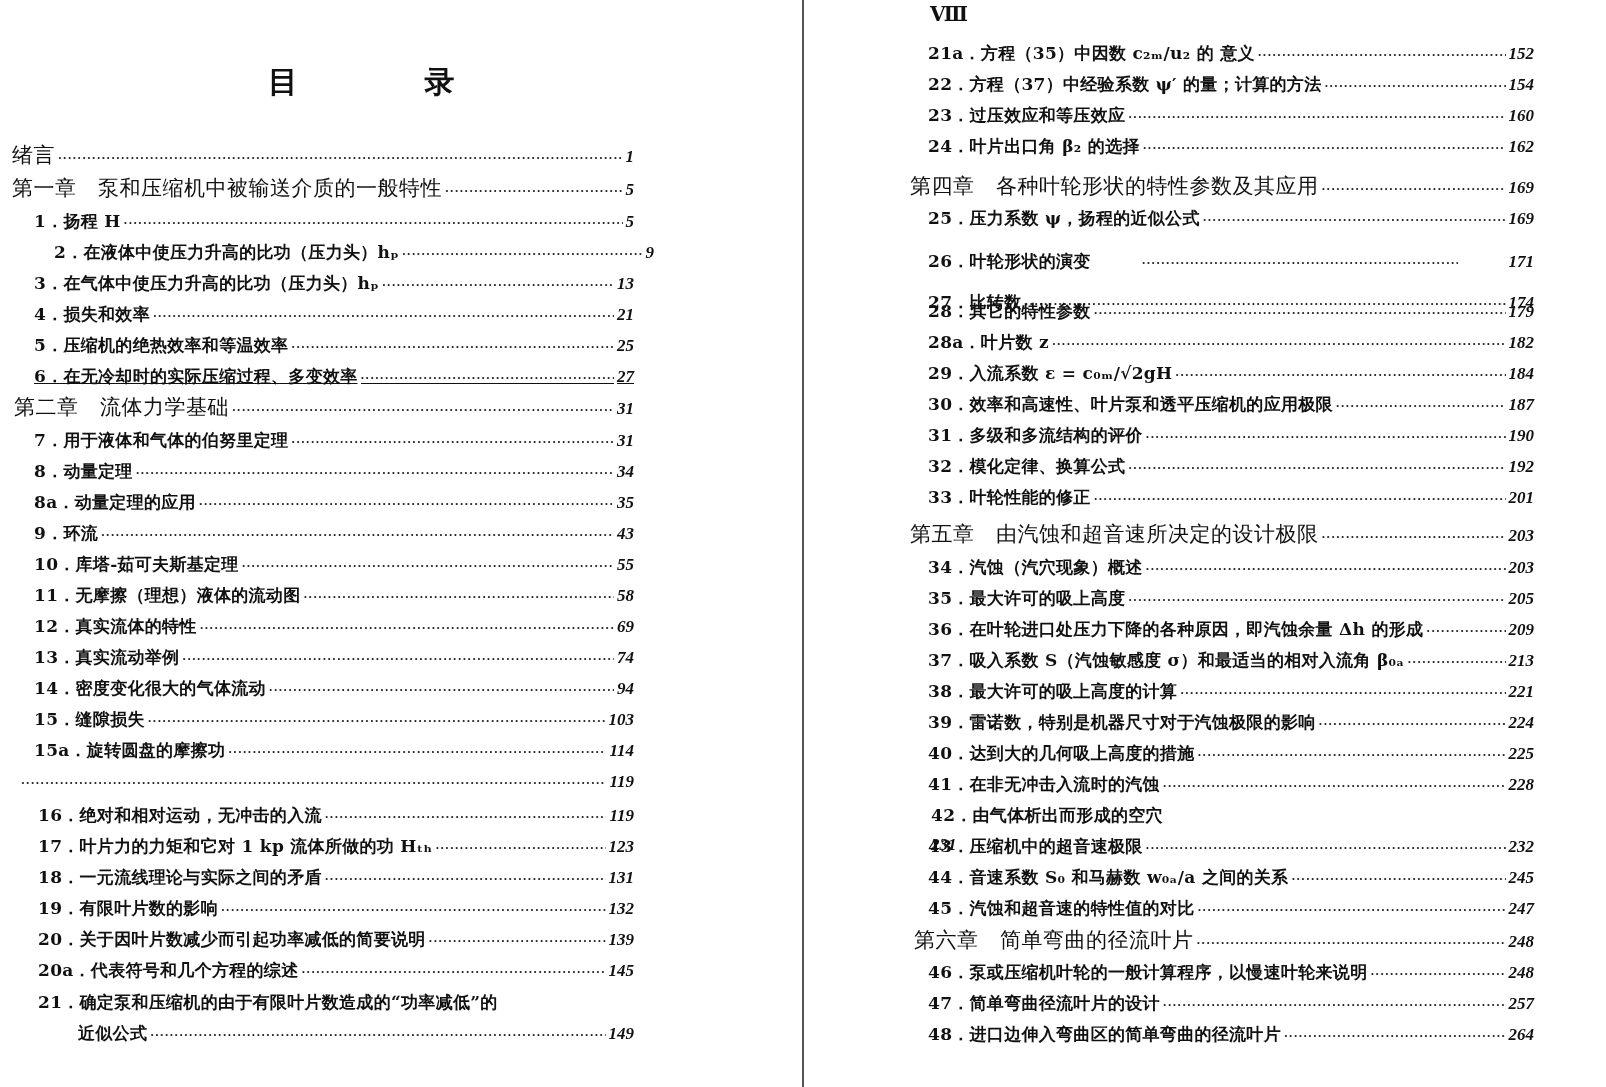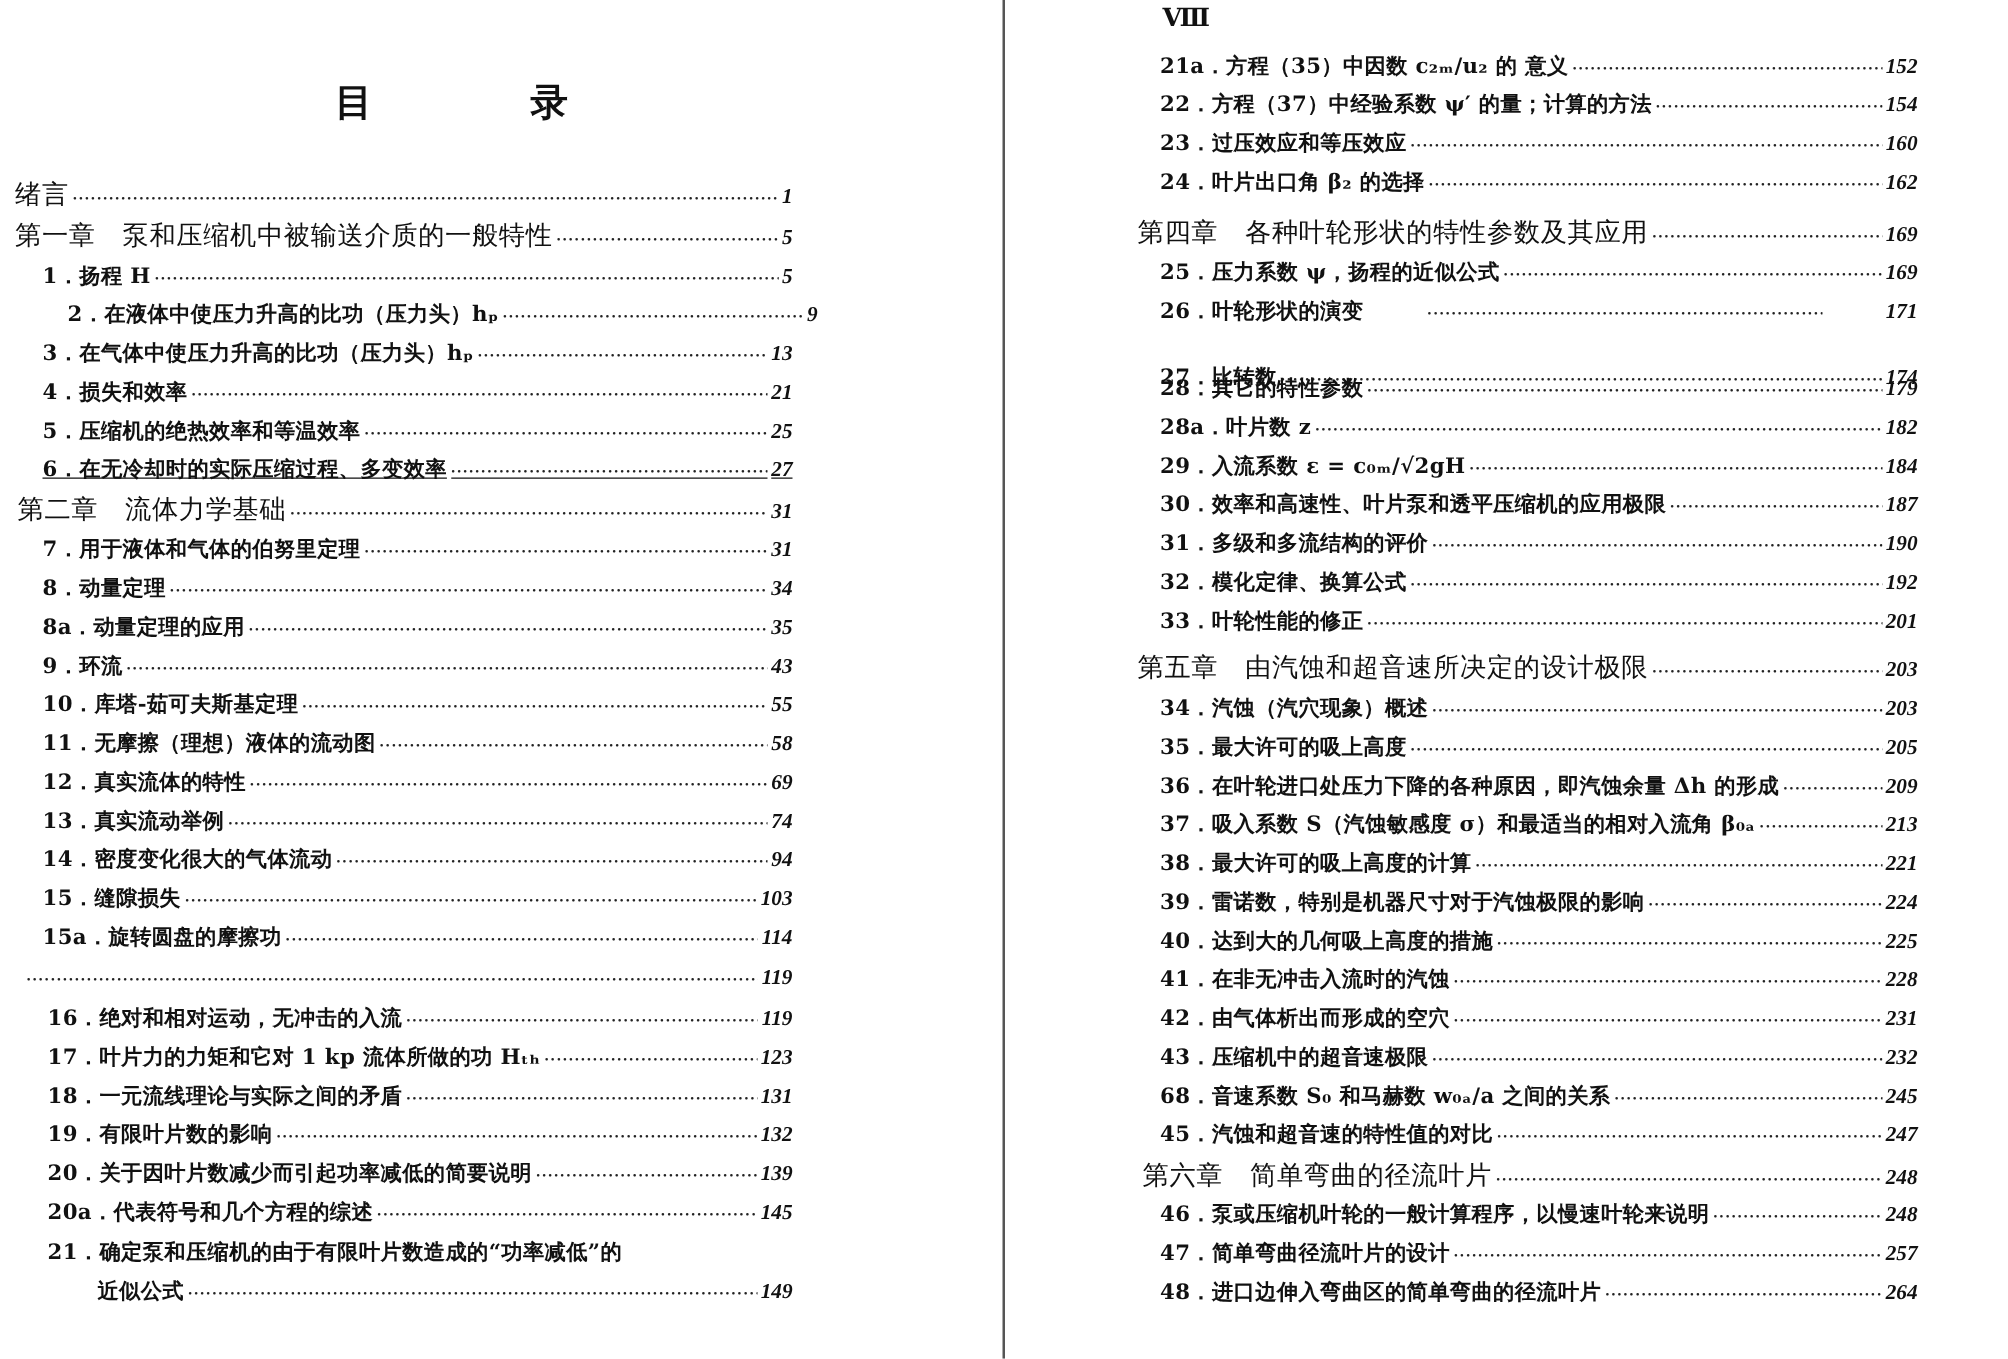--- a/index.html
+++ b/index.html
@@ -275,21 +275,21 @@
     <div class="entry chapter" style="top: 171px; left: 910px; width: 624px;">
     <span class="label">第四章　各种叶轮形状的特性参数及其应用</span>
     <span class="leader"></span>
     <span class="page">169</span>
   </div>
     <div class="entry section" style="top: 203px; left: 928px; width: 606px;">
     <span class="label">25．压力系数 ψ，扬程的近似公式</span>
     <span class="leader"></span>
     <span class="page">169</span>
   </div>
-    <div class="entry section" style="top: 234px; left: 928px; width: 606px; gap: 48px;">
+    <div class="entry section" style="top: 246px; left: 928px; width: 606px; gap: 48px;">
     <span class="label">26．叶轮形状的演变</span>
     <span class="leader"></span>
     <span class="page">171</span>
   </div>
     <div class="entry section" style="top: 265px; left: 928px; width: 606px; margin-top: 22px;">
     <span class="label">27．比转数</span>
     <span class="leader"></span>
     <span class="page">174</span>
   </div>
     <div class="entry section" style="top: 296px; left: 928px; width: 606px;">
@@ -365,32 +365,32 @@
     <div class="entry section" style="top: 738px; left: 928px; width: 606px;">
     <span class="label">40．达到大的几何吸上高度的措施</span>
     <span class="leader"></span>
     <span class="page">225</span>
   </div>
     <div class="entry section" style="top: 769px; left: 928px; width: 606px;">
     <span class="label">41．在非无冲击入流时的汽蚀</span>
     <span class="leader"></span>
     <span class="page">228</span>
   </div>
-    <div class="entry section" style="top: 800px; left: 928px; width: 606px;">
+    <div class="entry section" style="top: 800px; left: 928px; width: 606px; flex-direction: column;">
     <span class="label">42．由气体析出而形成的空穴</span>
     <span class="leader"></span>
     <span class="page">231</span>
   </div>
     <div class="entry section" style="top: 831px; left: 928px; width: 606px;">
     <span class="label">43．压缩机中的超音速极限</span>
     <span class="leader"></span>
     <span class="page">232</span>
   </div>
     <div class="entry section" style="top: 862px; left: 928px; width: 606px;">
-    <span class="label">68．音速系数 S₀ 和马赫数 w₀ₐ/a 之间的关系</span>
+    <span class="label">44．音速系数 S₀ 和马赫数 w₀ₐ/a 之间的关系</span>
     <span class="leader"></span>
     <span class="page">245</span>
   </div>
     <div class="entry section" style="top: 893px; left: 928px; width: 606px;">
     <span class="label">45．汽蚀和超音速的特性值的对比</span>
     <span class="leader"></span>
     <span class="page">247</span>
   </div>
     <div class="entry chapter" style="top: 925px; left: 914px; width: 620px;">
     <span class="label">第六章　简单弯曲的径流叶片</span>

